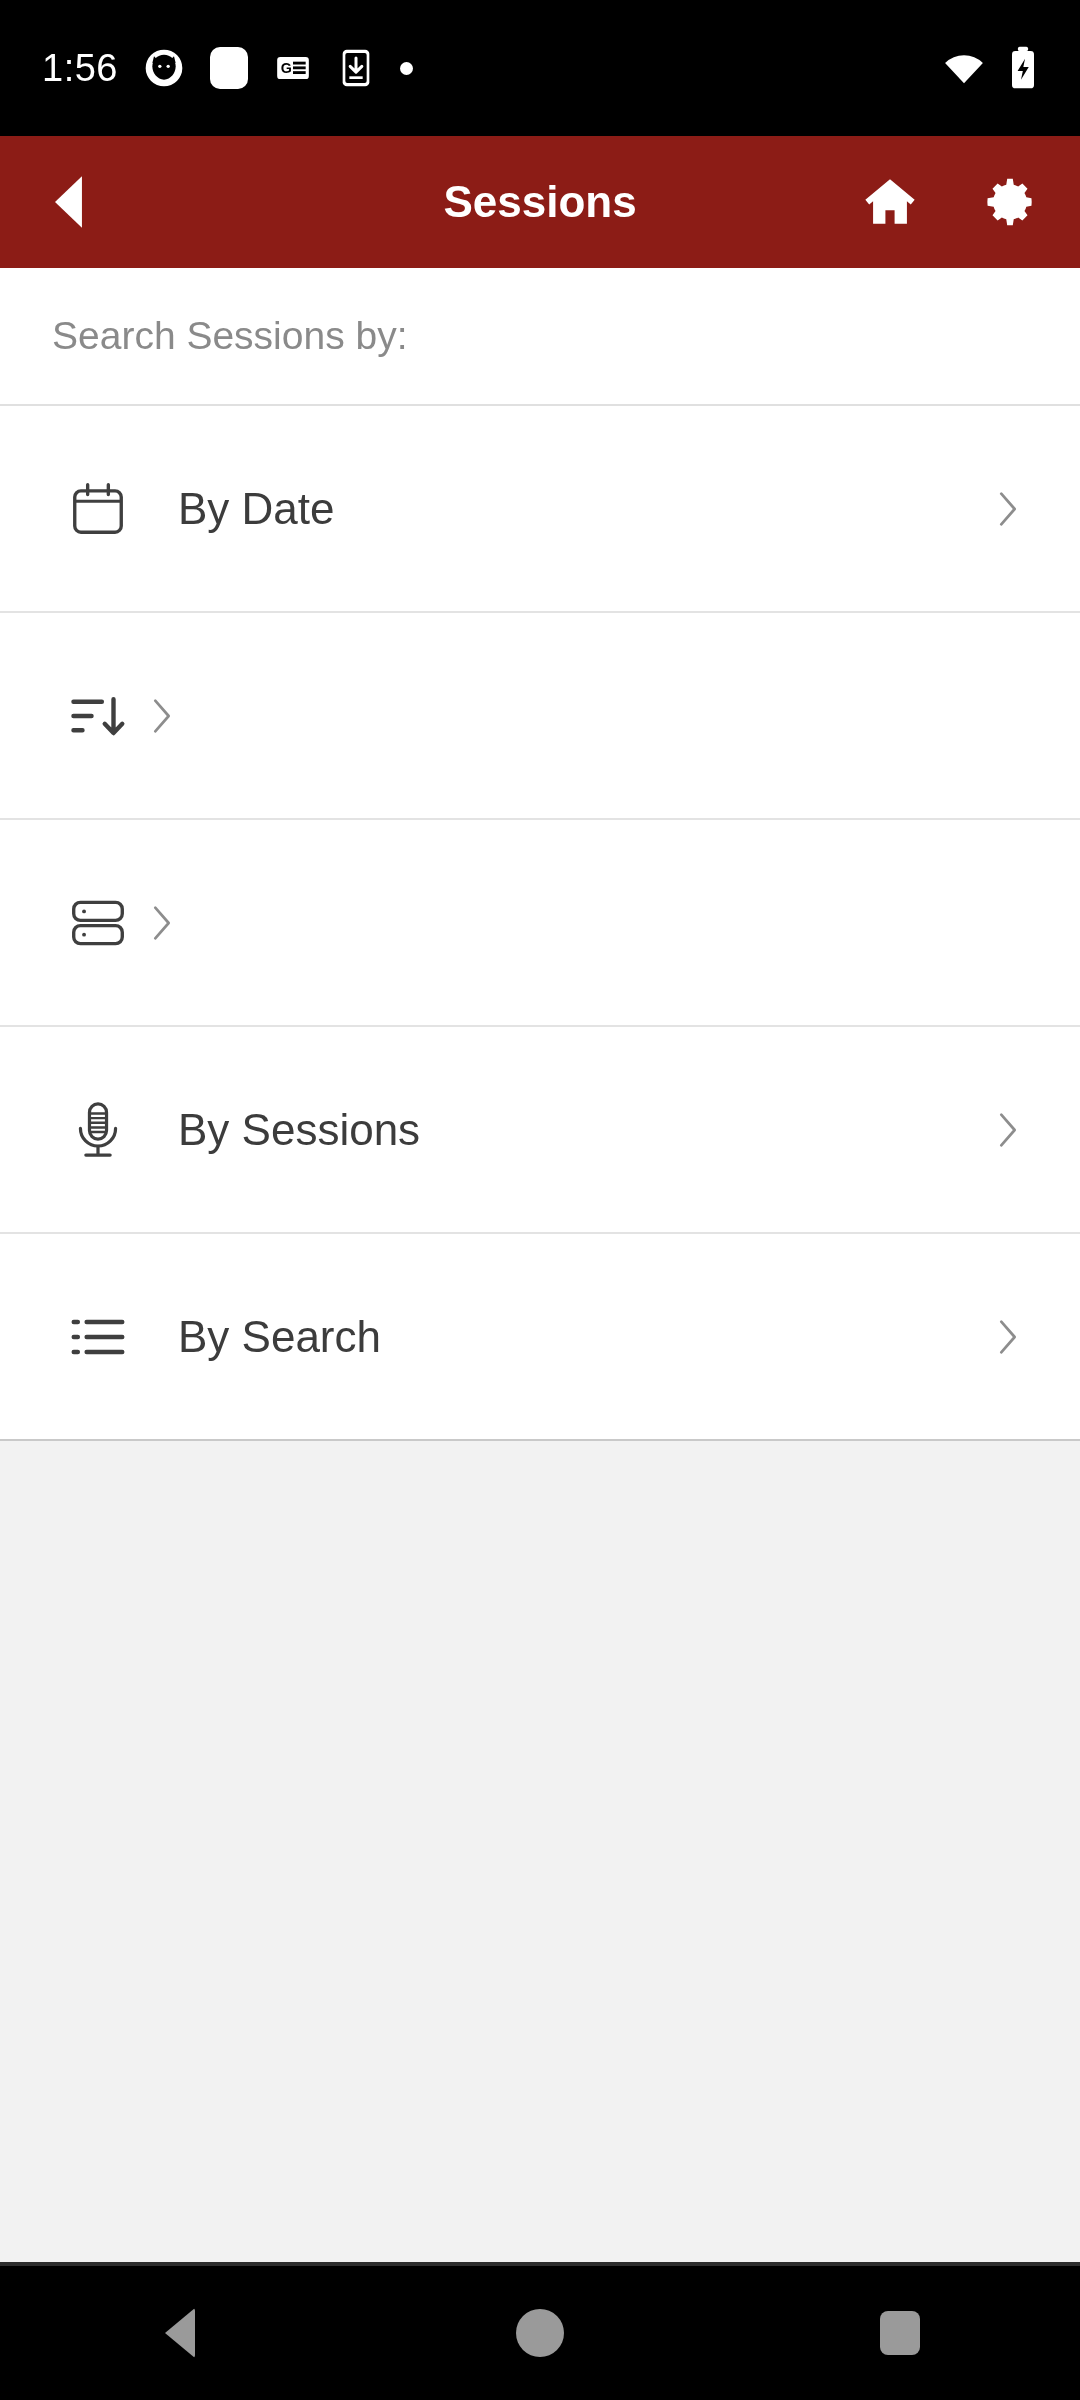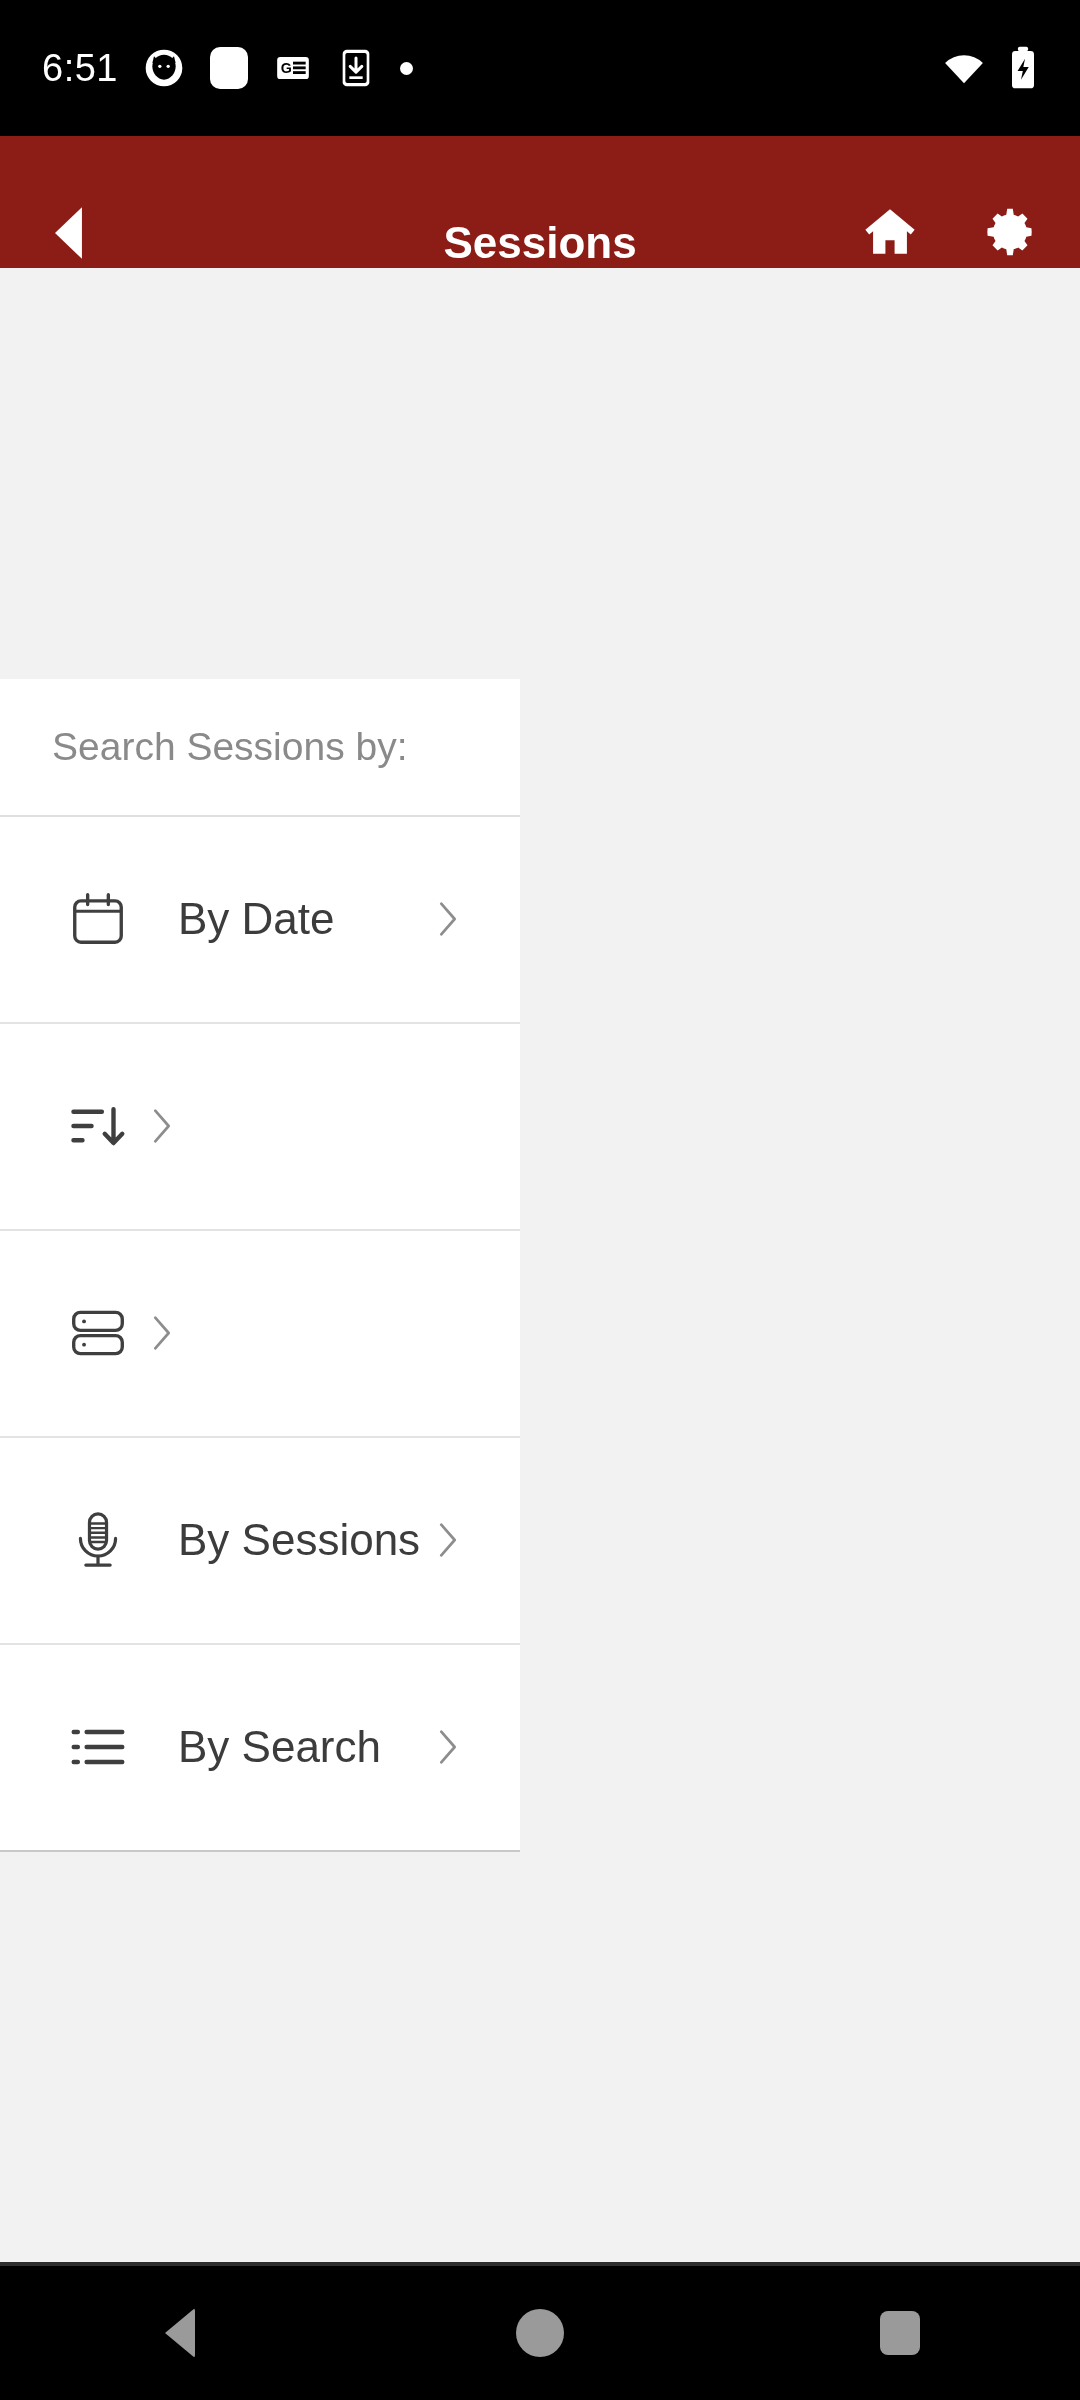--- a/index.html
+++ b/index.html
@@ -19,35 +19,35 @@
   .sb-left { display:flex; align-items:center; gap:26px; }
   .sb-clock { color:#ffffff; font-size:38px; font-weight:400; letter-spacing:0.5px; }
   .sb-right { margin-left:auto; display:flex; align-items:center; gap:22px; }
   .sb-ico { display:flex; align-items:center; justify-content:center; }
   .sb-dot { width:13px; height:13px; border-radius:50%; background:#ffffff; }
   .sb-roundsq { width:38px; height:42px; border-radius:10px; background:#ffffff; }
 
   
   .appbar {
     height:132px; flex:0 0 132px;
-    display:flex; align-items:flex-end; padding:0 34px;
+    display:flex; align-items:center; padding:0 34px;
     position:relative;
   }
   .appbar-back {
     width:70px; height:70px; display:flex; align-items:center; justify-content:center;
   }
   .appbar-title {
     position:absolute; left:0; right:0; text-align:center;
     color:#ffffff; font-size:44px; font-weight:700; pointer-events:none;
   }
   .appbar-actions { margin-left:auto; display:flex; align-items:center; gap:48px; z-index:2; }
   .appbar-btn { width:72px; height:72px; display:flex; align-items:center; justify-content:center; }
 
   
-  .content { flex:1 1 auto; background:#f2f2f2; display:flex; flex-direction:row; overflow:hidden;align-items:center; }
+  .content { flex:1 1 auto; background:#f2f2f2; display:flex; flex-direction:column; overflow:hidden; }
   .list-card { background:#ffffff; }
 
   .section-head {
     height:138px; display:flex; align-items:center;
     padding:0 52px; background:#ffffff;
     border-bottom:2px solid #e0e0e0;
   }
   .section-head-label { color:#8a8a8a; font-size:39px; font-weight:400; }
 
   .row {
@@ -84,21 +84,21 @@
   .nav-circle { width:48px; height:48px; border-radius:50%; background:#9a9a9a; }
   .nav-square { width:40px; height:44px; border-radius:8px; background:#9a9a9a; }
 </style>
 </head>
 <body>
 
 <div id="screen">
 
   <div class="statusbar" style="background: rgb(0, 0, 0);">
     <div class="sb-left">
-      <span class="sb-clock">6:51</span>
+      <span class="sb-clock">1:56</span>
 
       <span class="sb-ico">
         <svg width="40" height="40" viewBox="0 0 24 24">
           <circle cx="12" cy="12" r="11" fill="#fff"></circle>
           <path d="M5 11c0-4 3-7 7-7s7 3 7 7-3 8-7 8-7-4-7-8z" fill="#000"></path>
           <path d="M5 9l1-4 3 3zM19 9l-1-4-3 3z" fill="#000"></path>
           <circle cx="9.5" cy="11" r="1" fill="#fff"></circle>
           <circle cx="14.5" cy="11" r="1" fill="#fff"></circle>
         </svg>
       </span>

